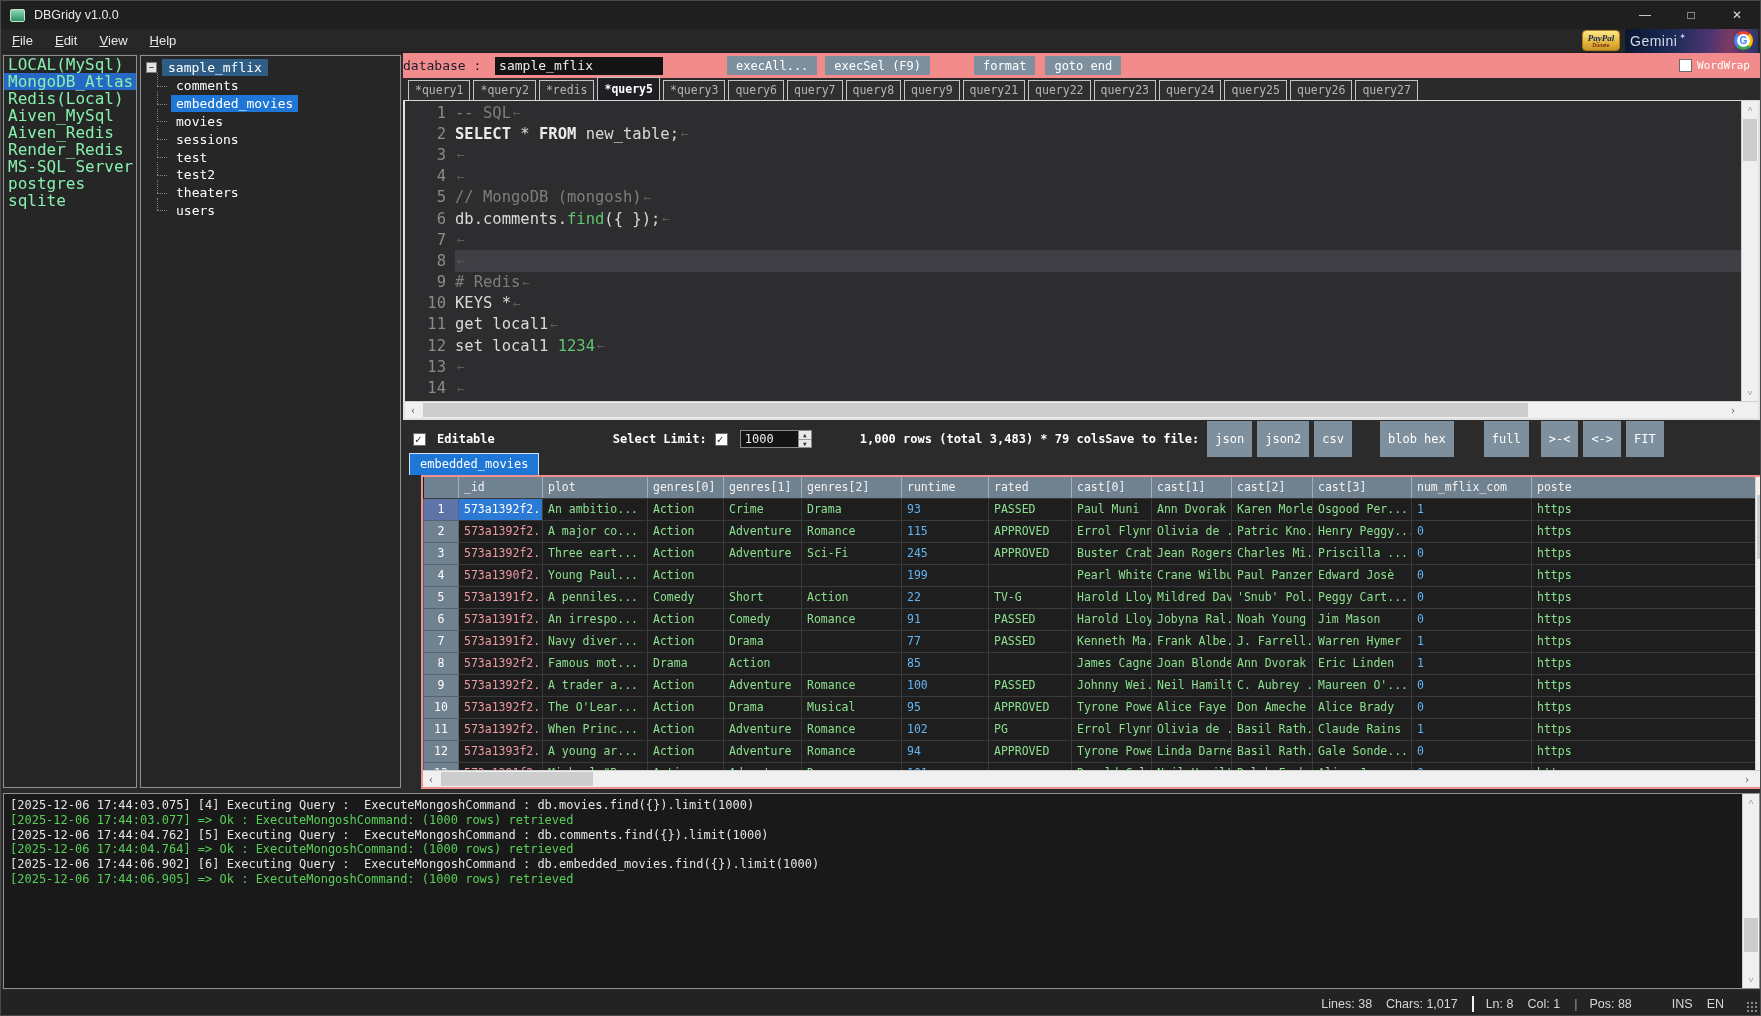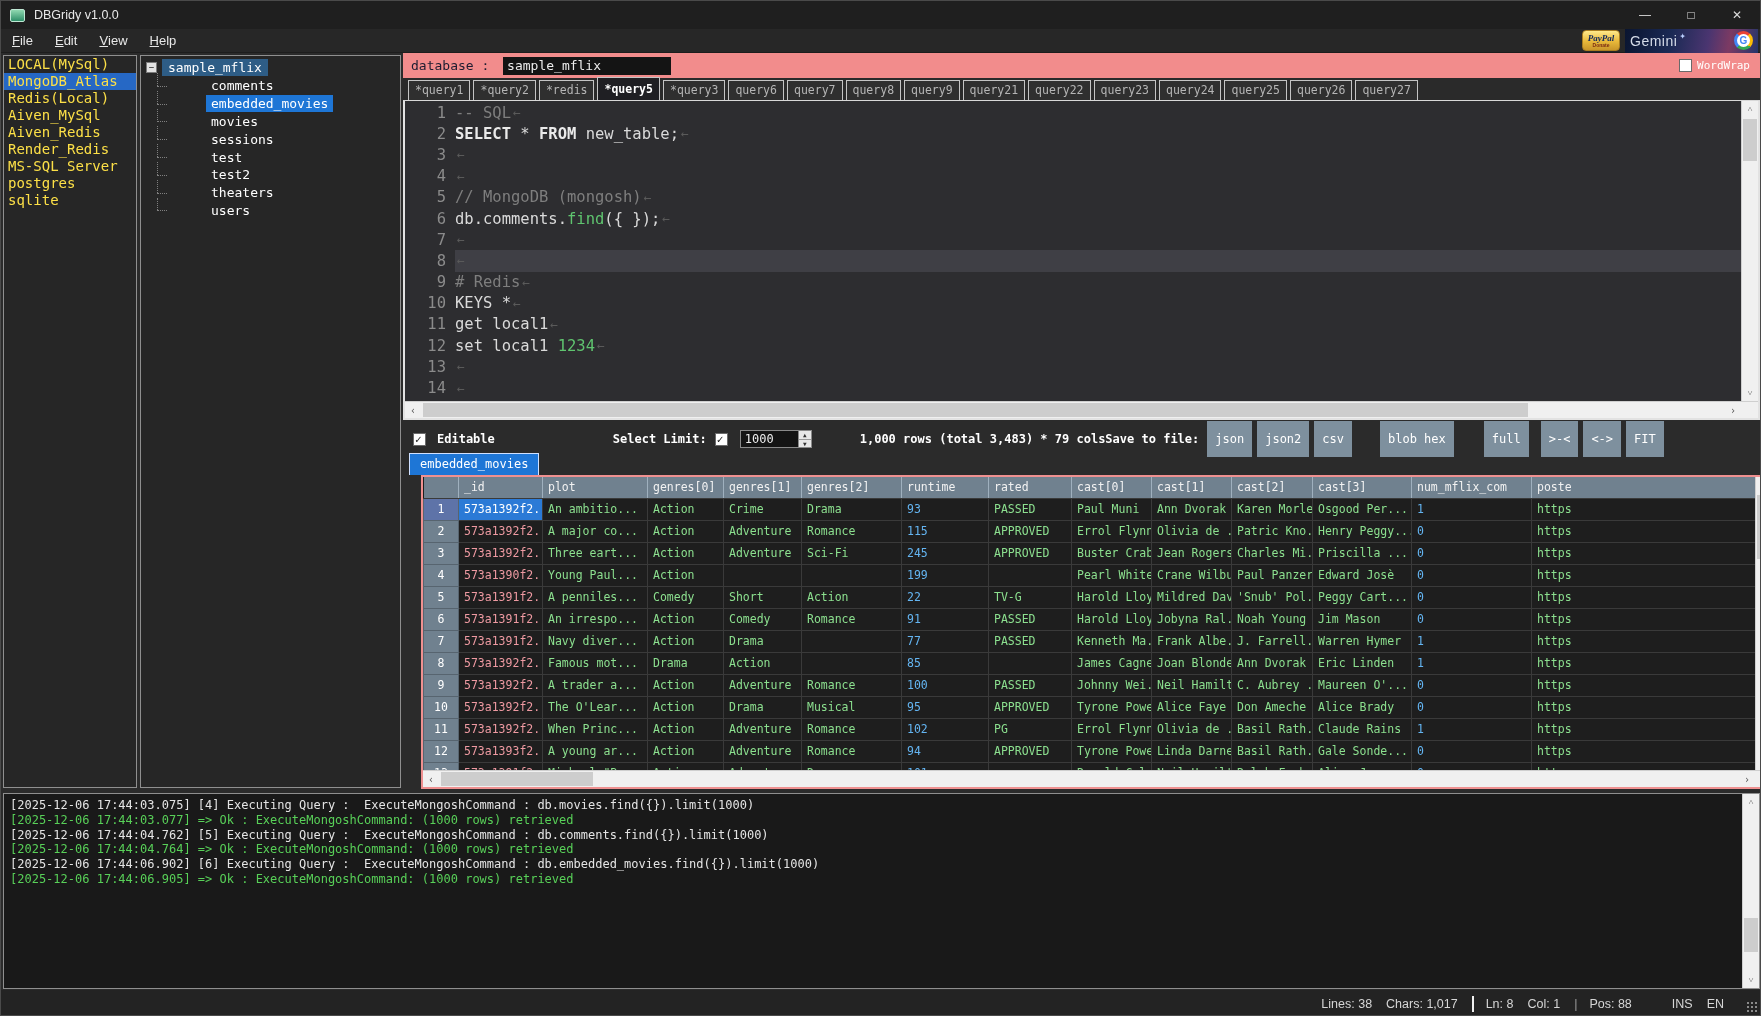--- a/index.html
+++ b/index.html
@@ -29,36 +29,36 @@
   .gemini-text{color:#d4dbe8;font-size:14px;font-family:"Liberation Sans",sans-serif;letter-spacing:.5px;}
   .gemini-star{color:#bcd0ff;font-size:8px;margin:-8px 0 0 2px;}
   .google-g{margin-left:auto;width:19px;height:19px;border-radius:50%;
       background:conic-gradient(from -45deg,#ea4335 0 25%,#fbbc05 25% 50%,#34a853 50% 75%,#4285f4 75% 100%);
       display:flex;align-items:center;justify-content:center;}
   .google-g-inner{width:13px;height:13px;border-radius:50%;background:#fff;color:#4285f4;font-weight:bold;font-size:10px;
       display:flex;align-items:center;justify-content:center;font-family:"Liberation Sans",sans-serif;}
 
   
   .conn-panel{position:absolute;left:2px;top:54px;width:134px;height:733px;background:#262626;border:1px solid #8f8f8f;overflow:hidden;}
-  .conn-item{height:17px;line-height:17px;color:#fde047;font-size:14px;padding-left:4px;white-space:nowrap;}
+  .conn-item{height:17px;line-height:17px;color:#86efac;font-size:16px;padding-left:4px;white-space:nowrap;}
   .conn-item.sel{background:#2668c5;}
 
   .tree-panel{position:absolute;left:139px;top:54px;width:261px;height:733px;background:#262626;border:1px solid #8f8f8f;overflow:hidden;}
   .tree-root{display:flex;align-items:center;height:19px;margin:2px 0 0 5px;}
   .expander{width:11px;height:11px;background:#e2e2e2;border:1px solid #7a7a7a;color:#1a1a1a;font-size:9px;line-height:9px;text-align:center;margin-right:5px;flex:none;}
   .tree-root-label{background:#2e5d86;color:#fff;font-size:13px;padding:1px 6px;white-space:nowrap;}
   .tree-child{height:17.8px;display:flex;align-items:center;padding-left:30px;position:relative;}
   .tree-child::before{content:"";position:absolute;left:16px;top:-4px;bottom:50%;border-left:1px dotted #808080;}
   .tree-child::after{content:"";position:absolute;left:16px;width:10px;top:50%;border-top:1px dotted #808080;}
-  .tree-child-label{color:#fff;font-size:13px;padding:1px 5px;white-space:nowrap;margin-left:35px;}
+  .tree-child-label{color:#fff;font-size:13px;padding:1px 5px;white-space:nowrap;}
   .tree-child-label.sel{background:#1e76d6;}
 
   
   .query-header{position:absolute;left:402px;top:52px;width:1357px;height:25px;background:#f28c8c;display:flex;align-items:center;}
-  .db-label{color:#1c1c30;font-size:13px;margin-left:8px;white-space:pre;}
+  .db-label{color:#1c1c30;font-size:13px;white-space:pre;}
   .db-input{width:168px;height:18px;background:#141414;color:#ececec;font-size:13px;border:none;outline:none;
             padding:0 0 0 4px;margin-left:6px;font-family:"DejaVu Sans Mono",monospace;}
   .hdr-btn{height:19px;background:#7e909e;color:#fff;font-size:12px;padding:0 9px;display:flex;align-items:center;white-space:nowrap;}
   .wordwrap{margin-left:auto;margin-right:10px;display:flex;align-items:center;color:#fff;font-size:11px;}
   .checkbox{width:13px;height:13px;background:#fff;border:1px solid #6a6a6a;margin-right:5px;flex:none;position:relative;}
   .checkbox.checked::after{content:"✓";position:absolute;left:1px;top:-1px;color:#1a1a1a;font-size:11px;font-weight:bold;}
 
   
   .qtabs{position:absolute;left:402px;top:77px;width:1357px;height:23px;background:#2a2a2a;display:flex;align-items:flex-end;
          padding-left:5px;border-bottom:1px solid #d8d8d8;}
@@ -218,20 +218,26 @@
         </div>
         <div class="tree-child">
           <span class="tree-child-label">users</span>
         </div>
       </div>
   </div>
 
   <div class="query-header">
     <div class="db-label">database : </div>
     <input class="db-input" value="sample_mflix" style="">
+    <div id="hdr-buttons" style="display:flex;align-items:center">
+        <div class="hdr-btn" style="margin-left: 64px;">execAll...</div>
+        <div class="hdr-btn" style="margin-left: 8px;">execSel (F9)</div>
+        <div class="hdr-btn" style="margin-left: 44px;">format</div>
+        <div class="hdr-btn" style="margin-left: 10px;">goto end</div>
+      </div>
     <div class="wordwrap">
       <div class="checkbox" id="wordwrap-cb"></div>
       <span>WordWrap</span>
     </div>
   </div>
 
   <div class="qtabs" id="qtabs">
       <div class="qtab">*query1</div>
       <div class="qtab">*query2</div>
       <div class="qtab">*redis</div>

